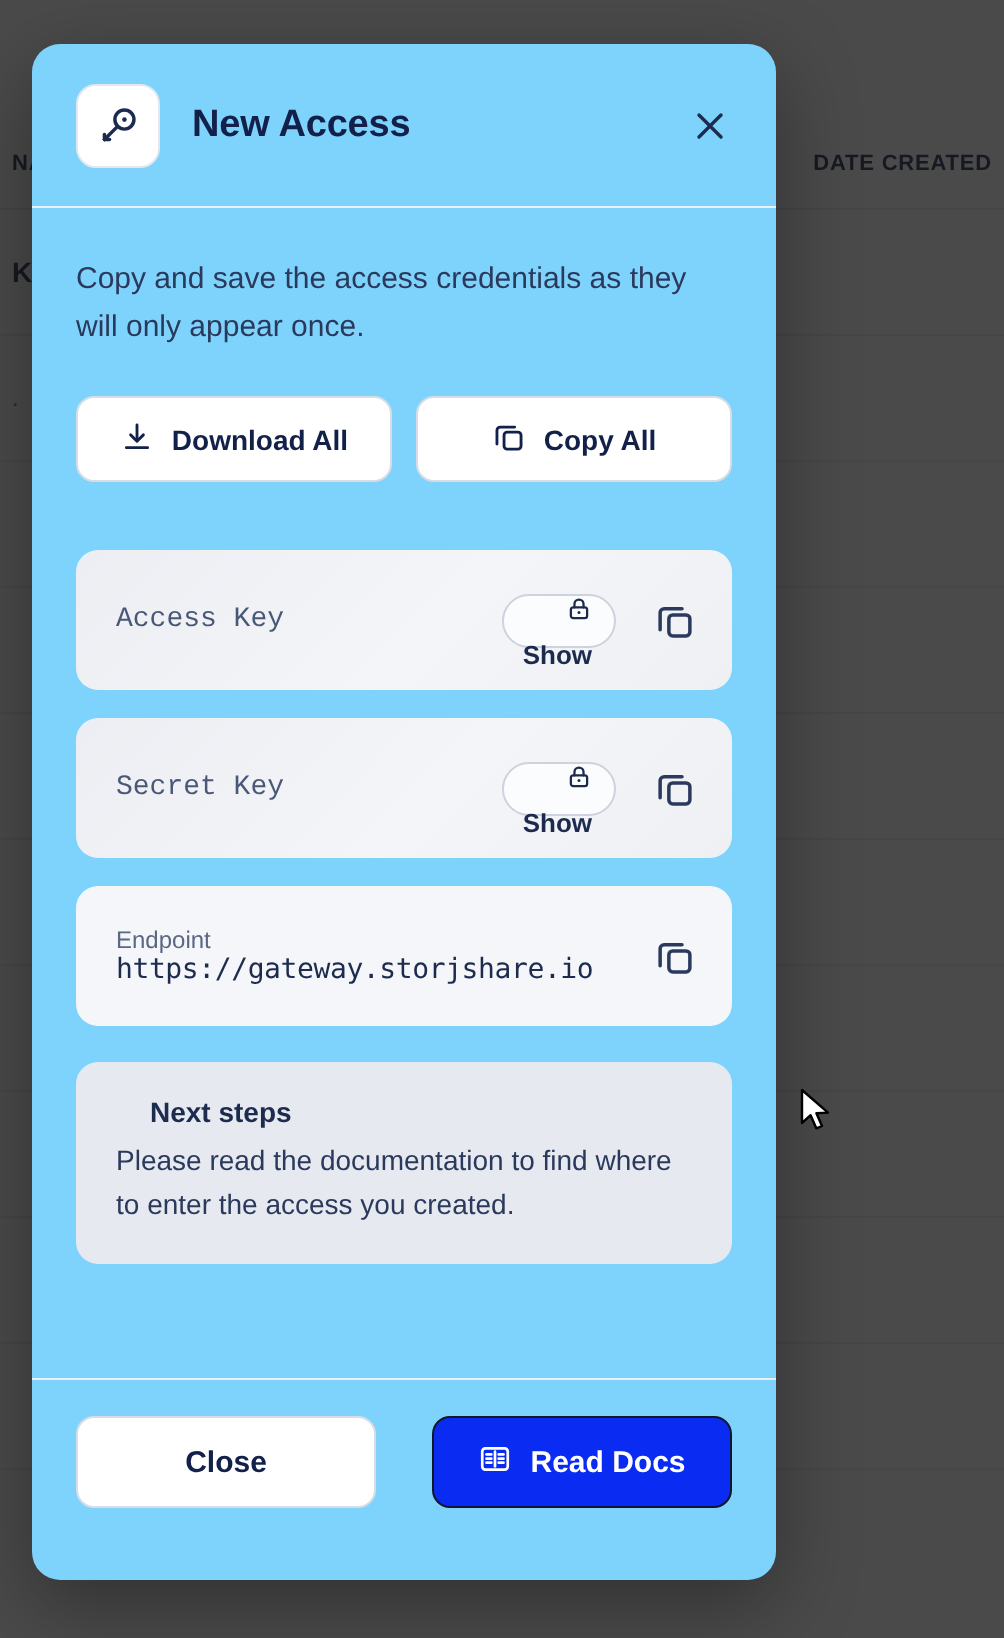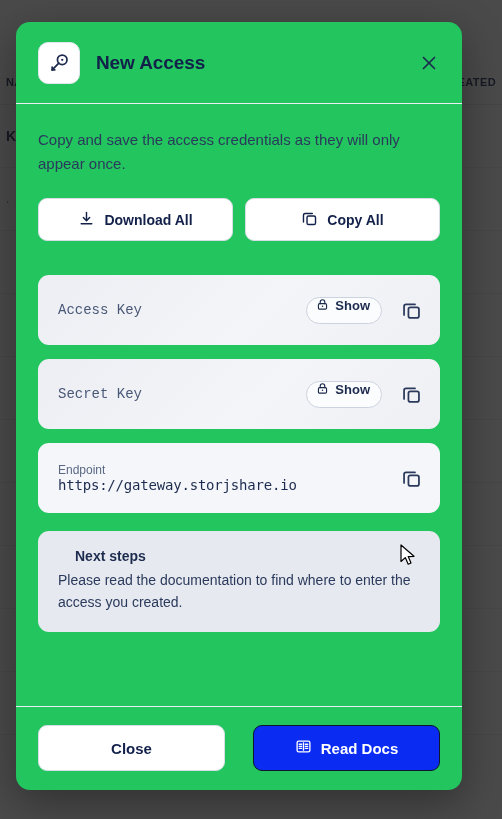--- a/index.html
+++ b/index.html
@@ -65,23 +65,23 @@
     position: absolute;
     inset: 0;
     background: rgba(23, 23, 23, 0.78);
   }
 
   
   .modal {
     position: absolute;
     left: 16px;
     top: 22px;
-    width: 446px;
+    width: 372px;
     height: 768px;
-    background: #22c55e;
+    background: #7dd3fc;
     border-radius: 14px;
     box-shadow: 0 12px 40px rgba(0, 0, 0, 0.35);
     display: flex;
     flex-direction: column;
     overflow: hidden;
   }
 
   .modal-header {
     height: 82px;
     flex: 0 0 82px;
@@ -177,27 +177,28 @@
     flex: 1 1 auto;
     font-family: Liberation Mono, monospace;
   }
   .show-btn {
     height: 27px;
     padding: 0 11px 0 9px;
     border: 1px solid #ccd2de;
     border-radius: 14px;
     background: #fbfcfd;
     display: flex;
-    align-items: flex-start;
+    align-items: flex-end;
     gap: 6px;
     font-size: 13px;
     font-weight: bold;
     color: #1c2a4e;
     cursor: pointer;
     font-family: "Liberation Sans", sans-serif;
+    flex-direction: column;
   }
   .copy-icon-btn {
     width: 30px;
     height: 30px;
     margin-left: 14px;
     display: flex;
     align-items: center;
     justify-content: center;
     background: none;
     border: none;
@@ -245,21 +246,21 @@
   }
   .next-text {
     font-size: 14px;
     line-height: 22px;
     color: #2b3a5c;
   }
 
   .modal-footer {
     flex: 0 0 auto;
     border-top: 1px solid #ebeef3;
-    padding: 18px 22px 19px 22px;
+    padding: 18px 22px 36px 22px;
     display: flex;
     gap: 28px;
     box-sizing: border-box;
   }
   .footer-btn {
     flex: 1 1 0;
     height: 46px;
     border-radius: 9px;
     display: flex;
     align-items: center;

